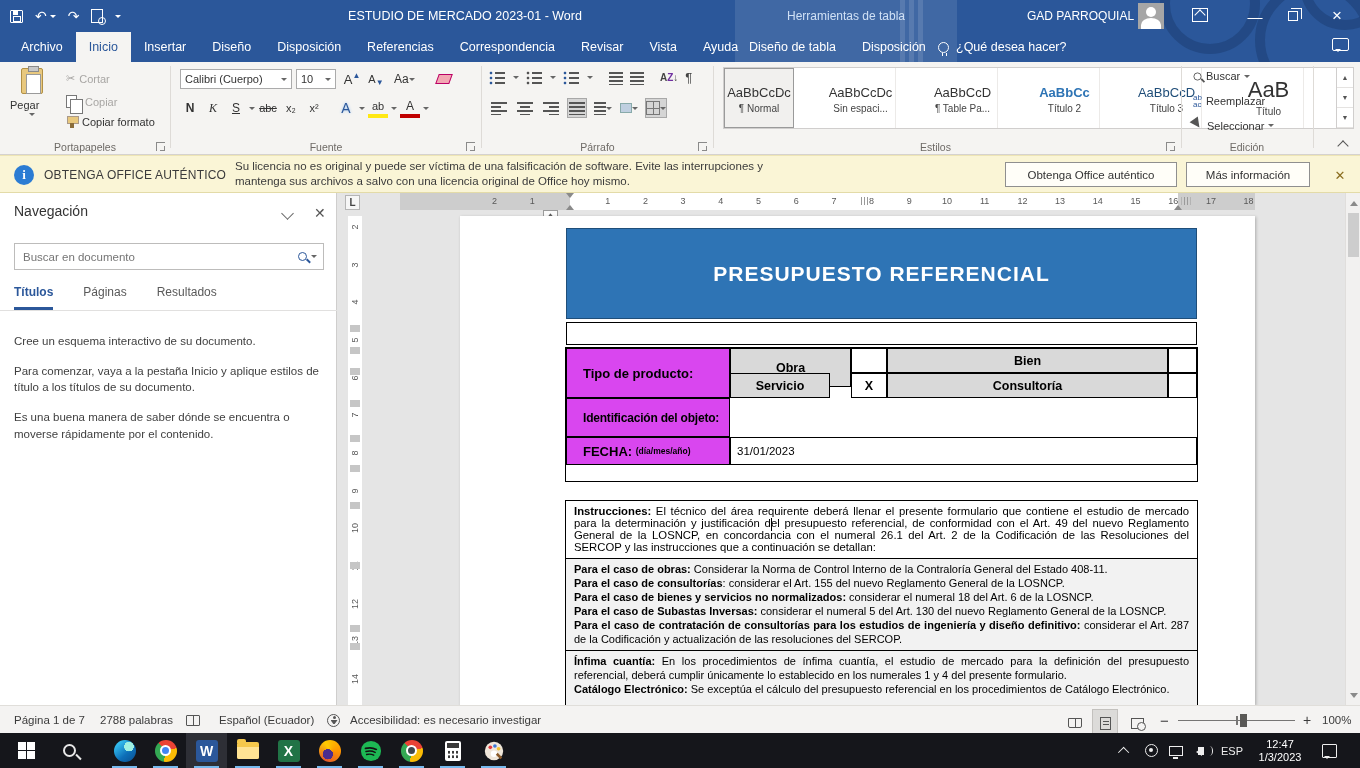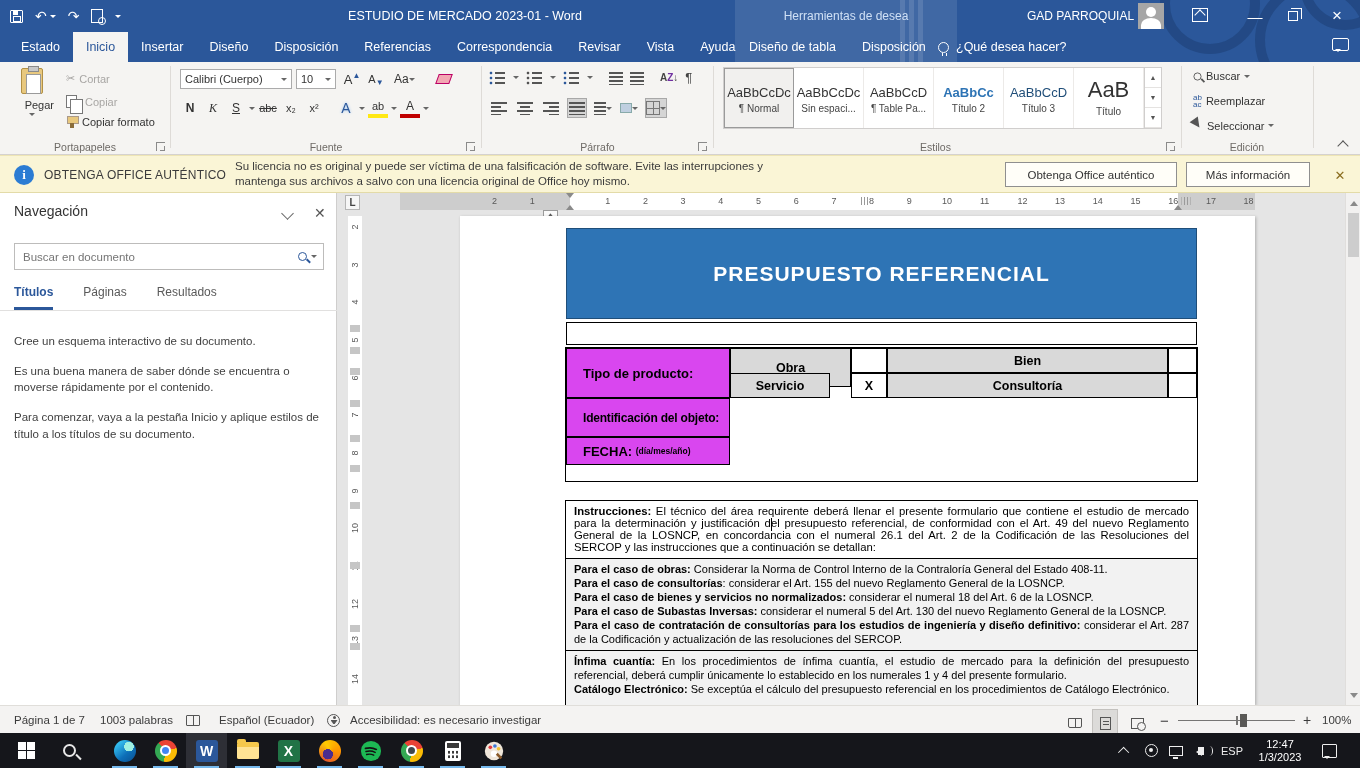--- a/index.html
+++ b/index.html
@@ -79,21 +79,21 @@
       linear-gradient(#555,#555),linear-gradient(#555,#555),linear-gradient(#555,#555);
     background-size:4px 4px,4px 4px,4px 4px,10px 2px,10px 2px,10px 2px;
     background-position:0 0,0 5px,0 10px,6px 1px,6px 6px,6px 11px; }
   .grid9 { width:14px; height:14px; border:1px solid #777; background:
       linear-gradient(#777,#777) 0 6px/14px 1px no-repeat,
       linear-gradient(#777,#777) 6px 0/1px 14px no-repeat; }
   .mag { width:9px; height:9px; border:1.8px solid #555; border-radius:50%; position:relative; display:inline-block; }
   .mag:after { content:""; position:absolute; left:7px; top:7px; width:5px; height:1.8px; background:#555; transform:rotate(45deg); }
   .mag.blue { border-color:#2b579a; } .mag.blue:after { background:#2b579a; }
   .cursorarrow { width:0; height:0; border:5px solid transparent; border-top:10px solid #555; transform:rotate(-35deg); }
-  .stylebox { background:#fff; border:1px solid #d0cecd; display:flex; }
+  .stylebox { background:#fff; border:1px solid #d0cecd; display:flex;gap:32px; }
   .sitem { width:70px; border-right:1px solid #eceae8; display:flex; flex-direction:column; align-items:center; justify-content:center; gap:3px; padding-top:2px; }
   .sitem .prev { font-size:13px; white-space:nowrap; }
   .sitem .nm { font-size:10px; color:#444; white-space:nowrap; }
   .sitem.sel { background:#f1f0ee; border:1px solid #9a9a9a; }
   .sscroll { width:17px; border-left:1px solid #d0cecd; display:flex; flex-direction:column; }
   .sscroll div { flex:1; display:flex; align-items:center; justify-content:center; border-bottom:1px solid #e5e3e1; font-size:7px; color:#555; }
   .collapse { position:absolute; right:10px; bottom:6px; width:14px; height:10px; }
   .collapse:after { content:""; position:absolute; left:3px; top:4px; width:7px; height:7px; border-left:1.6px solid #555; border-top:1.6px solid #555; transform:rotate(45deg); }
 
   
@@ -233,38 +233,38 @@
         <span class="qbtn">↶<span class="caret w" style="margin-left:3px"></span></span>
         <span class="qbtn">↷</span>
         <span class="qbtn">
             <span class="pvw"></span>
           </span>
         <span class="qbtn qcaret">
             <span class="caret w"></span>
           </span>
       </div>
       <div class="apptitle">ESTUDIO DE MERCADO 2023-01  -  Word</div>
-      <div class="ctxlabel">Herramientas de desea</div>
+      <div class="ctxlabel">Herramientas de tabla</div>
       <div class="username">GAD PARROQUIAL</div>
       <div class="avatar">
           <span class="hd"></span>
           <span class="bd"></span>
         </div>
       <div class="ribopts"></div>
       <div class="wbtn" style="left:1238px">—</div>
       <div class="wbtn" style="left:1276px">
           <span class="restore"></span>
         </div>
       <div class="wbtn" style="left:1320px; font-size:17px">×</div>
     </div>
 
     <div class="tabsrow">
 
         <div class="tab">
-          <span>Estado</span>
+          <span>Archivo</span>
         </div>
 
         <div class="tab active">
           <span>Inicio</span>
         </div>
 
         <div class="tab">
           <span>Insertar</span>
         </div>
 
@@ -311,21 +311,21 @@
     <div class="tellme">
       <span class="bulb"></span>
       <span>¿Qué desea hacer?</span>
     </div>
     <div class="feedback"></div>
   </div>
 
   <div class="ribbon">
 
     <div class="rgroup" style="left:0; width:170px;">
-      <div class="abs" style="left:10px; top:6px; width:44px; text-align:right;">
+      <div class="abs" style="left:10px; top:6px; width:44px; text-align:left;">
         <div class="clip" style="margin:0 auto;"></div>
         <div style="margin-top:5px; font-size:11px;">Pegar</div>
         <div class="caret" style="margin:2px auto 0;"></div>
       </div>
       <div class="abs rbtn dis" style="left:62px; top:8px;">
         <span>✂</span>
           <span>Cortar</span>
       </div>
       <div class="abs rbtn dis" style="left:62px; top:31px;">
         <span class="cpy"></span>
@@ -514,23 +514,23 @@
         <div class="ntab"><span>Páginas</span></div>
 
         <div class="ntab"><span>Resultados</span></div>
 
     </div>
     <div class="ntabline"></div>
     <div class="nbody">
 
         <div><span>Cree un esquema interactivo de su documento.</span></div>
 
+        <div><span>Para comenzar, vaya a la pestaña Inicio y aplique estilos de título a los títulos de su documento.</span></div>
+
         <div><span>Es una buena manera de saber dónde se encuentra o moverse rápidamente por el contenido.</span></div>
-
-        <div><span>Para comenzar, vaya a la pestaña Inicio y aplique estilos de título a los títulos de su documento.</span></div>
 
     </div>
   </div>
 
   <div class="docarea">
     <div class="tabsel">L</div>
 
     <div class="hruler">
       <div class="white"></div>
       <span class="indent-dn" style="left:170px;"></span>
@@ -601,20 +601,21 @@
       <div class="cell gray" style="left:427px; top:132px; width:281px; height:25px;">Bien</div>
       <div class="cell cw" style="left:708px; top:132px; width:29px; height:25px;"></div>
       <div class="cell gray" style="left:270px; top:157px; width:100px; height:25px;">Servicio</div>
       <div class="cell cw" style="left:391px; top:157px; width:36px; height:25px;">X</div>
       <div class="cell gray" style="left:427px; top:157px; width:281px; height:25px;">Consultoría</div>
       <div class="cell cw" style="left:708px; top:157px; width:29px; height:25px;"></div>
       <div class="cell blue" style="left:106px; top:182px; width:164px; height:39px; font-size:12px; letter-spacing:-.2px;">Identificación del objeto:</div>
       <div class="cell blue" style="left:106px; top:221px; width:164px; height:28px; font-size:13px;">
         <span>FECHA:</span>&nbsp;<span style="font-size:8.5px; font-weight:bold;">(día/mes/año)</span>
       </div>
+      <div class="cell" style="left:270px; top:221px; width:467px; height:28px; font-size:11.5px; padding-left:6px; font-weight:normal;">31/01/2023</div>
 
       <div class="instr">
         <div class="isec1">
           <b class="tok">Instrucciones:</b><span> El técnico del área requirente deberá llenar el presente formulario que contiene el estudio de mercado para la determinación y justificación del presupuesto referencial, de conformidad con el Art. 49 del nuevo Reglamento General de la LOSNCP, en concordancia con el numeral 26.1 del Art. 2 de la Codificación de las Resoluciones del SERCOP y las instrucciones que a continuación se detallan:</span>
           <span class="caret2"></span>
         </div>
         <div class="isec2">
 
             <div><b class="tok">Para el caso de obras:</b><span> Considerar la Norma de Control Interno de la Contraloría General del Estado 408-11.</span></div>
 
@@ -643,21 +644,21 @@
         </div>
       <div class="thumb"></div>
       <div class="arr" style="top:496px;">
           <span class="tri-dn"></span>
         </div>
     </div>
   </div>
 
   <div class="status">
     <div class="it" style="left:14px;">Página 1 de 7</div>
-    <div class="it" style="left:100px;">1003 palabras</div>
+    <div class="it" style="left:100px;">2788 palabras</div>
     <div class="it" style="left:186px;">
         <span class="bookic"></span>
       </div>
     <div class="it" style="left:219px;">Español (Ecuador)</div>
     <div class="it" style="left:327px;">
         <span class="accic"></span>
       </div>
     <div class="it" style="left:350px;">Accesibilidad: es necesario investigar</div>
     <div class="it viewic" style="left:1062px; top:3px;">
         <span class="vread"></span>

